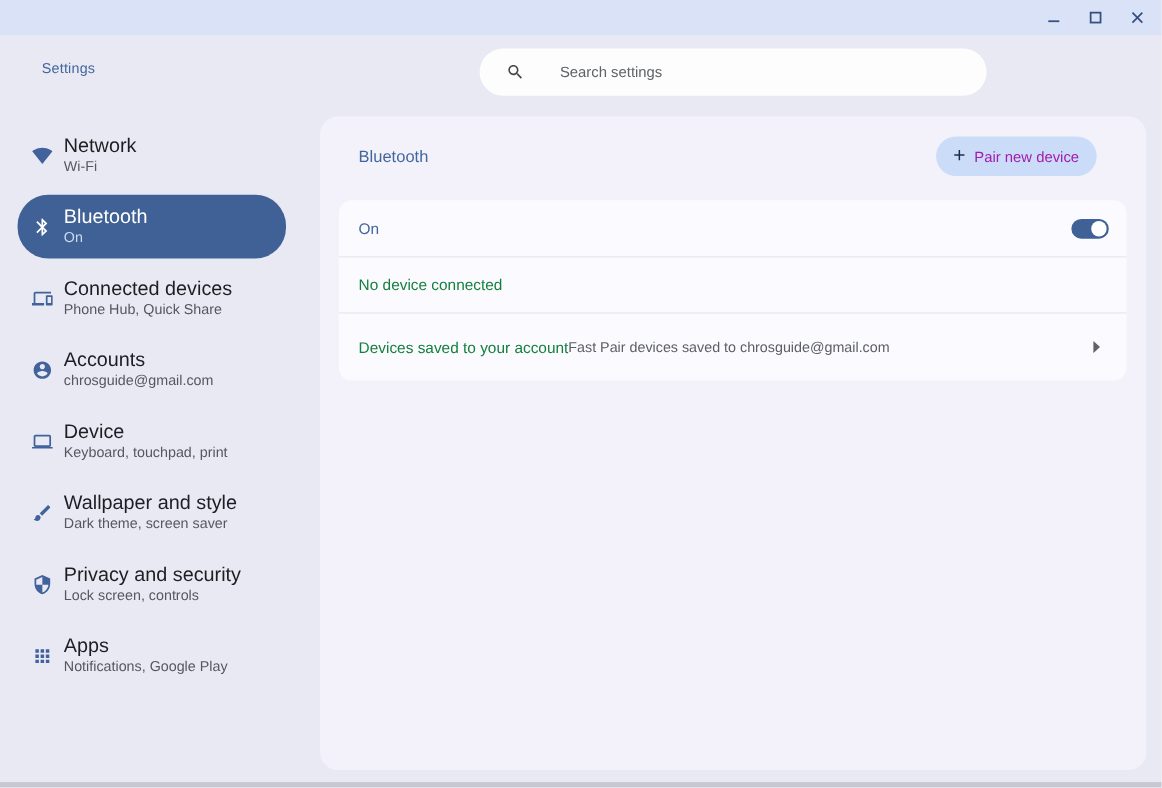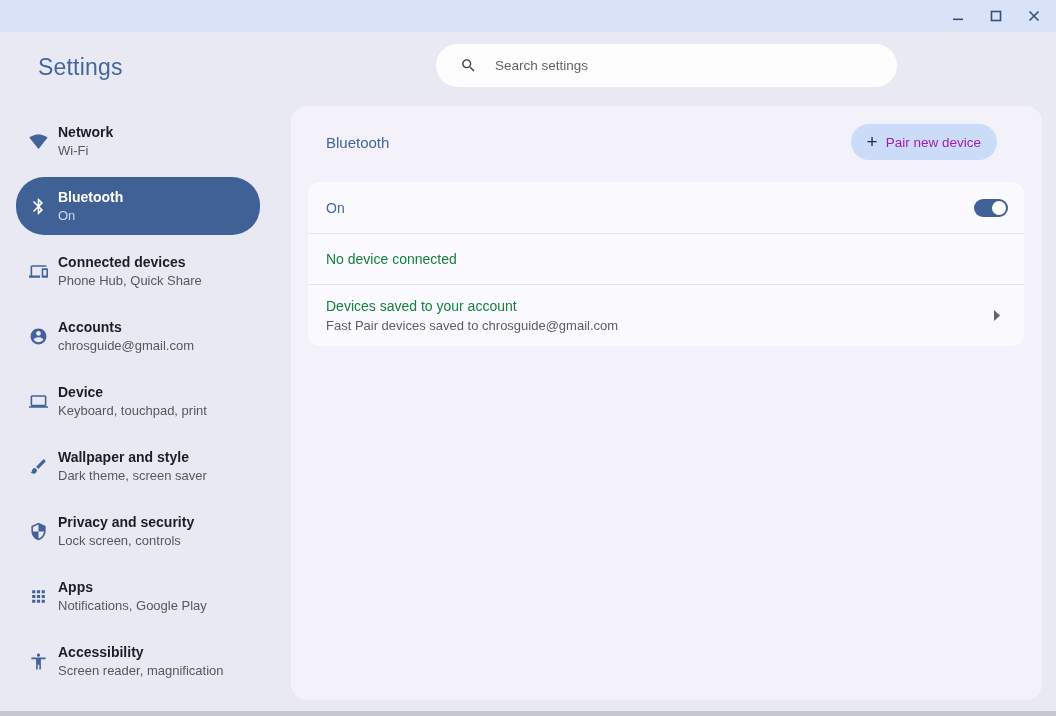--- a/index.html
+++ b/index.html
@@ -20,40 +20,40 @@
   }
   .win-btn {
     width:28px; height:26px; display:flex; align-items:center; justify-content:center;
     cursor:default;
   }
   .win-btn svg { display:block; }
 
   
   .app-title {
     position:absolute; left:38px; top:54px;
-    font-size:23px; font-weight:500; color:#44669e; letter-spacing:.2px;
+    font-size:13px; font-weight:500; color:#44669e; letter-spacing:.2px;
   }
   .search-bar {
     position:absolute; left:436px; top:44px; width:461px; height:43px;
     background:#fdfdfe; border-radius:22px;
-    display:flex; align-items:center; padding-left:24px; gap:18px;
+    display:flex; align-items:center; padding-left:24px; gap:32px;
   }
   .search-bar .placeholder { font-size:13.5px; color:#5f6368; }
 
   
   .sidebar { position:absolute; left:16px; top:112px; width:244px; }
   .nav-item {
     height:58px; margin-bottom:7px; border-radius:28px;
     display:flex; align-items:center; padding-left:12px; gap:10px;
     cursor:pointer;
   }
   .nav-icon { width:20px; height:20px; flex:0 0 20px; display:flex; align-items:center; justify-content:center; }
   .nav-icon svg { fill:#41629b; }
   .nav-text { display:flex; flex-direction:column; }
-  .nav-title { font-size:14px; font-weight:700; color:#1d1e22; line-height:19px; }
+  .nav-title { font-size:18px; font-weight:400; color:#1d1e22; line-height:19px; }
   .nav-sub { font-size:13px; color:#55585f; line-height:18px; }
   .nav-item.selected { background:#3f6196; }
   .nav-item.selected .nav-title { color:#ffffff; }
   .nav-item.selected .nav-sub { color:#cdd9ee; }
   .nav-item.selected .nav-icon svg { fill:#ffffff; }
 
   
   .panel {
     position:absolute; left:291px; top:106px; width:751px; height:594px;
     background:#f3f2fa; border-radius:16px;
@@ -76,21 +76,21 @@
     position:absolute; left:17px; top:76px; width:716px;
     background:#fbfafe; border-radius:12px; overflow:hidden;
   }
   .row {
     display:flex; align-items:center; justify-content:space-between;
     padding:0 16px 0 18px; border-top:1px solid #e5e4ea;
   }
   .row:first-child { border-top:none; }
   .row-1line { height:51px; }
   .row-2line { height:62px; }
-  .row-text { display:flex; flex-direction:column; }
+  .row-text { display:flex; flex-direction:row; }
   .row-title { font-size:14px; color:#15803d; line-height:20px; }
   .row-title.accent { color:#44669e; font-weight:500; }
   .row-sub { font-size:13px; color:#5b5e66; line-height:19px; }
 
   
   .toggle {
     position:relative; width:34px; height:18px; border-radius:9px;
     background:#9aa0a6; flex:0 0 34px; cursor:pointer;
   }
   .toggle.on { background:#3f6196; }
@@ -226,31 +226,20 @@
       <svg width="19" height="19" viewBox="0 0 24 24">
           <path d="M4 8h4V4H4v4zm6 12h4v-4h-4v4zm-6 0h4v-4H4v4zm0-6h4v-4H4v4zm6 0h4v-4h-4v4zm6-10v4h4V4h-4zm-6 4h4V4h-4v4zm6 6h4v-4h-4v4zm0 6h4v-4h-4v4z"></path>
         </svg>
     </span>
     <span class="nav-text">
       <span class="nav-title">Apps</span>
       <span class="nav-sub">Notifications, Google Play</span>
     </span>
   </div>
 
-  <div class="nav-item">
-    <span class="nav-icon">
-      <svg width="19" height="19" viewBox="0 0 24 24">
-          <path d="M12 2c1.1 0 2 .9 2 2s-.9 2-2 2-2-.9-2-2 .9-2 2-2zm9 7h-6v13h-2v-6h-2v6H9V9H3V7h18v2z"></path>
-        </svg>
-    </span>
-    <span class="nav-text">
-      <span class="nav-title">Accessibility</span>
-      <span class="nav-sub">Screen reader, magnification</span>
-    </span>
-  </div>
 
 </nav>
 
 <main class="panel">
 
   <div class="panel-header">
     <span class="panel-title">Bluetooth</span>
     <button class="pair-btn">
       <span class="plus">+</span>
       <span class="pair-label">Pair new device</span>

